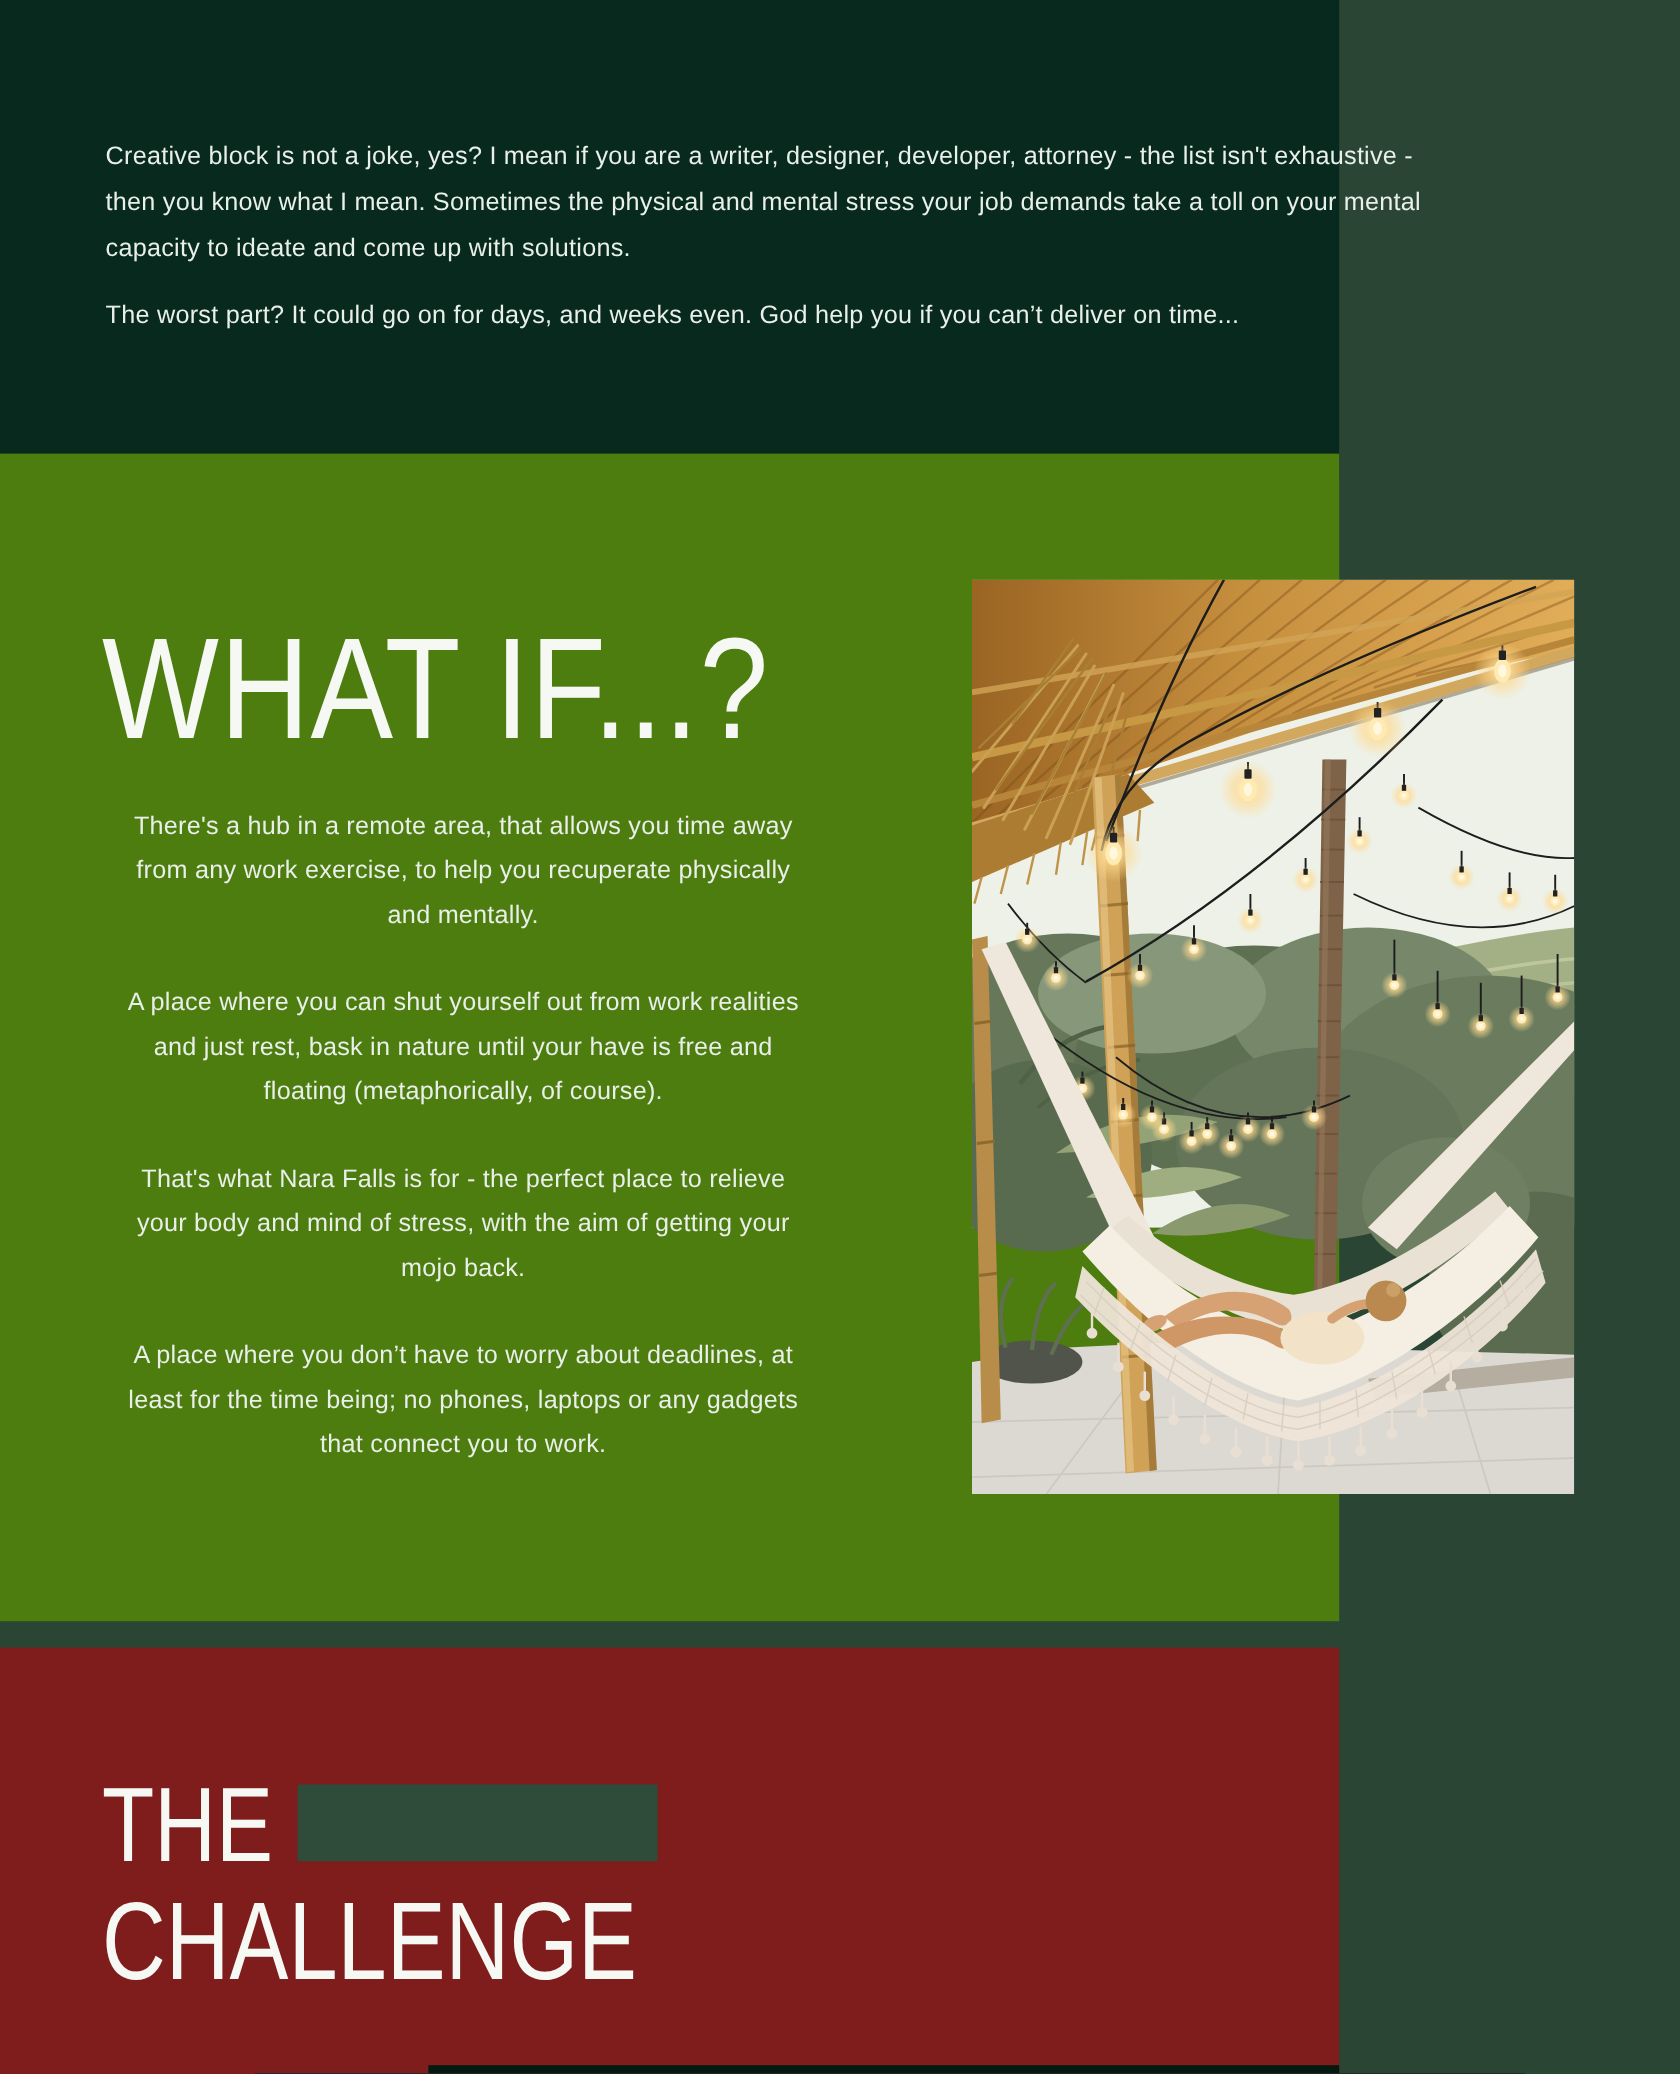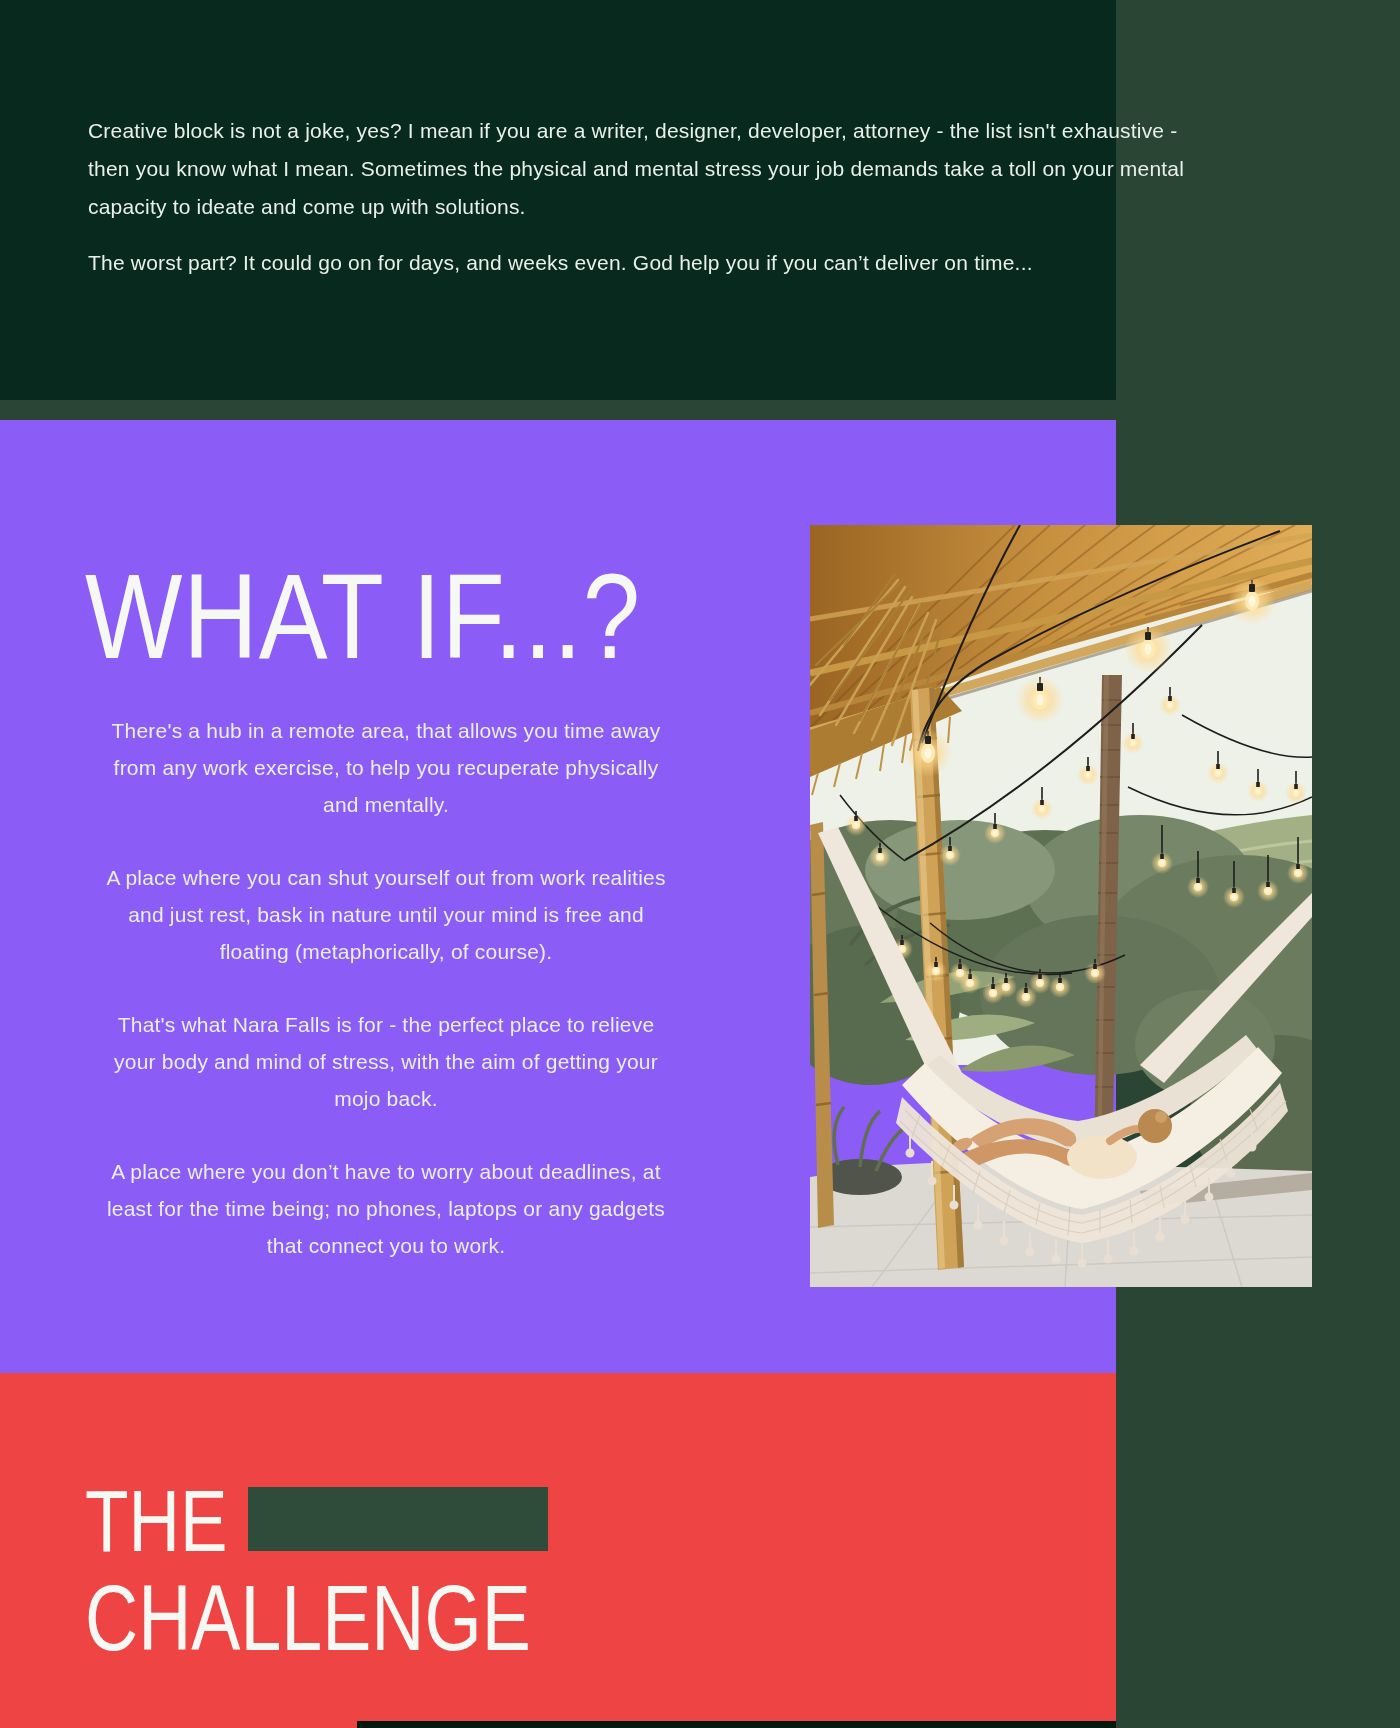--- a/index.html
+++ b/index.html
@@ -4,22 +4,22 @@
 <style>
   html,body{margin:0;padding:0;background:#10241b;}
   .page{
     position:relative; width:1400px; height:1728px; overflow:hidden;
     background:#2b4535;
     font-family:"Liberation Sans","DejaVu Sans",sans-serif;
     color:#e9efe9;
   }
   .section{position:absolute; left:0; width:1116px;}
   .sec-intro{top:0; height:400px; background:#07291e;}
-  .sec-whatif{top:420px; height:973px; background:#8b5cf6;}
-  .sec-challenge{top:1373px; height:355px; background:#ef4444;}
+  .sec-whatif{top:378px; height:973px; background:#4d7c0f;}
+  .sec-challenge{top:1373px; height:355px; background:#7f1d1d;}
   .body-text{
     position:absolute; margin:0; white-space:pre-line;
     font-size:21px; line-height:38px; color:#e9efe9; letter-spacing:.2px;
   }
   .intro-p1{left:88px; top:112px; width:1200px;}
   .intro-p2{left:88px; top:244px; width:1200px;}
   .whatif-heading{
     position:absolute; left:85px; top:136px; margin:0;
     font-size:120px; line-height:120px; font-weight:400; color:#f6f8f4;
     letter-spacing:1px; transform:scaleX(.86); transform-origin:left top;
@@ -66,21 +66,21 @@
   </section>
 
   <section class="section sec-whatif">
     <h1 class="whatif-heading">WHAT IF...?</h1>
 
     <div class="whatif-copy">
       <p>There's a hub in a remote area, that allows you time away
 from any work exercise, to help you recuperate physically
 and mentally.</p>
       <p>A place where you can shut yourself out from work realities
-and just rest, bask in nature until your mind is free and
+and just rest, bask in nature until your have is free and
 floating (metaphorically, of course).</p>
       <p>That's what Nara Falls is for - the perfect place to relieve
 your body and mind of stress, with the aim of getting your
 mojo back.</p>
       <p>A place where you don’t have to worry about deadlines, at
 least for the time being; no phones, laptops or any gadgets
 that connect you to work.</p>
     </div>
 
     <div class="photo">

